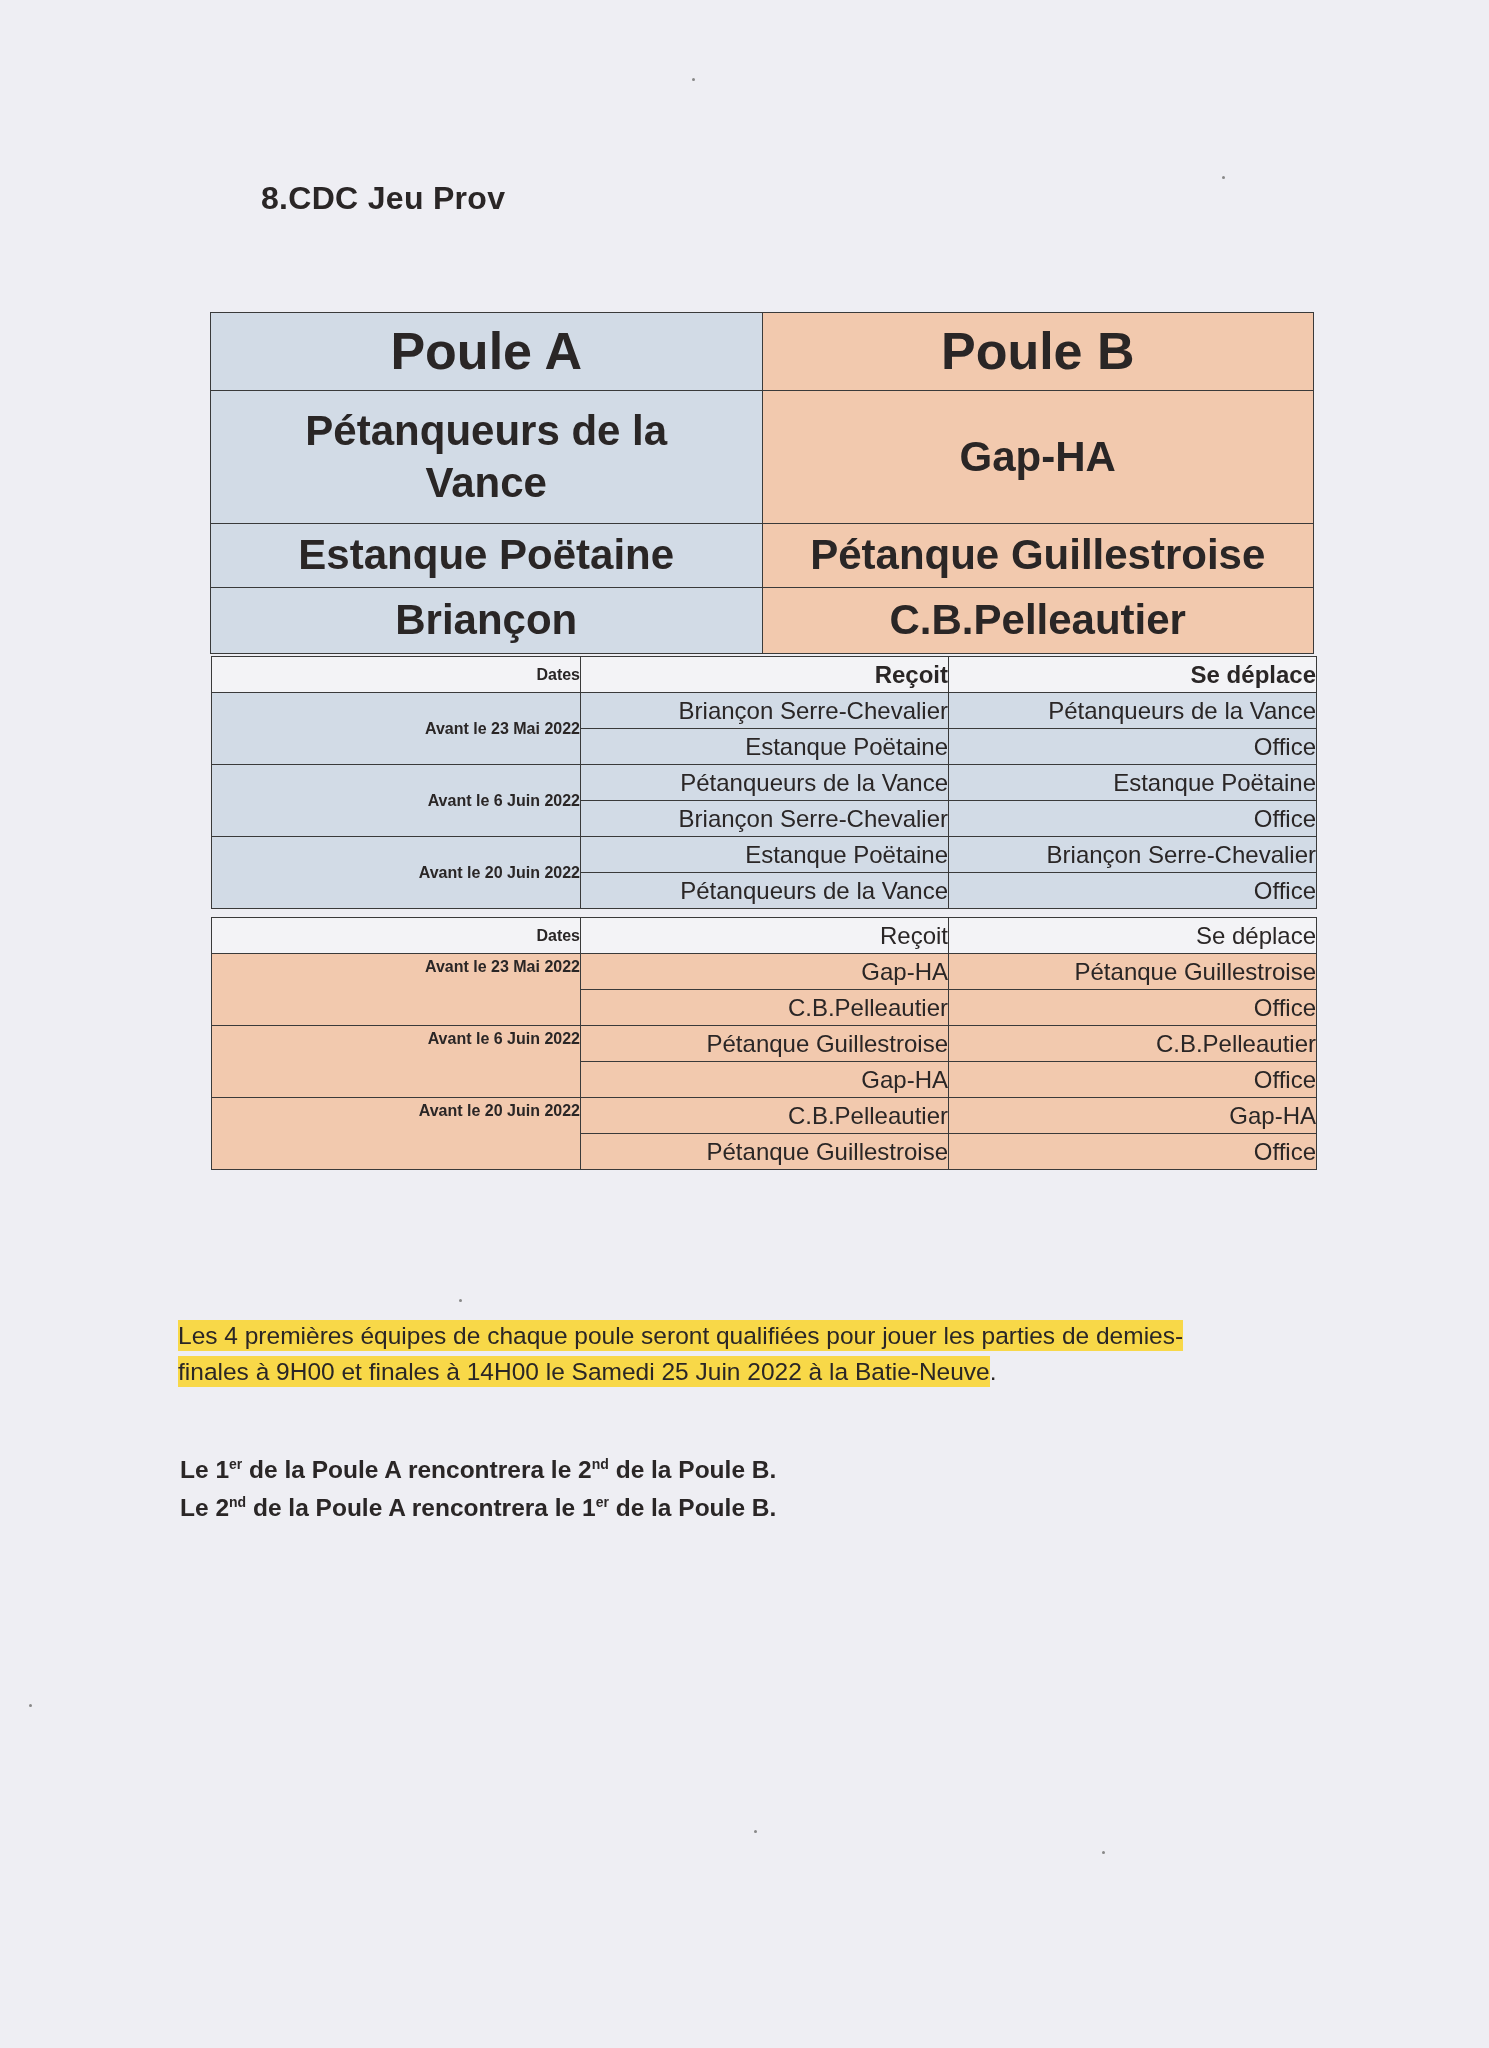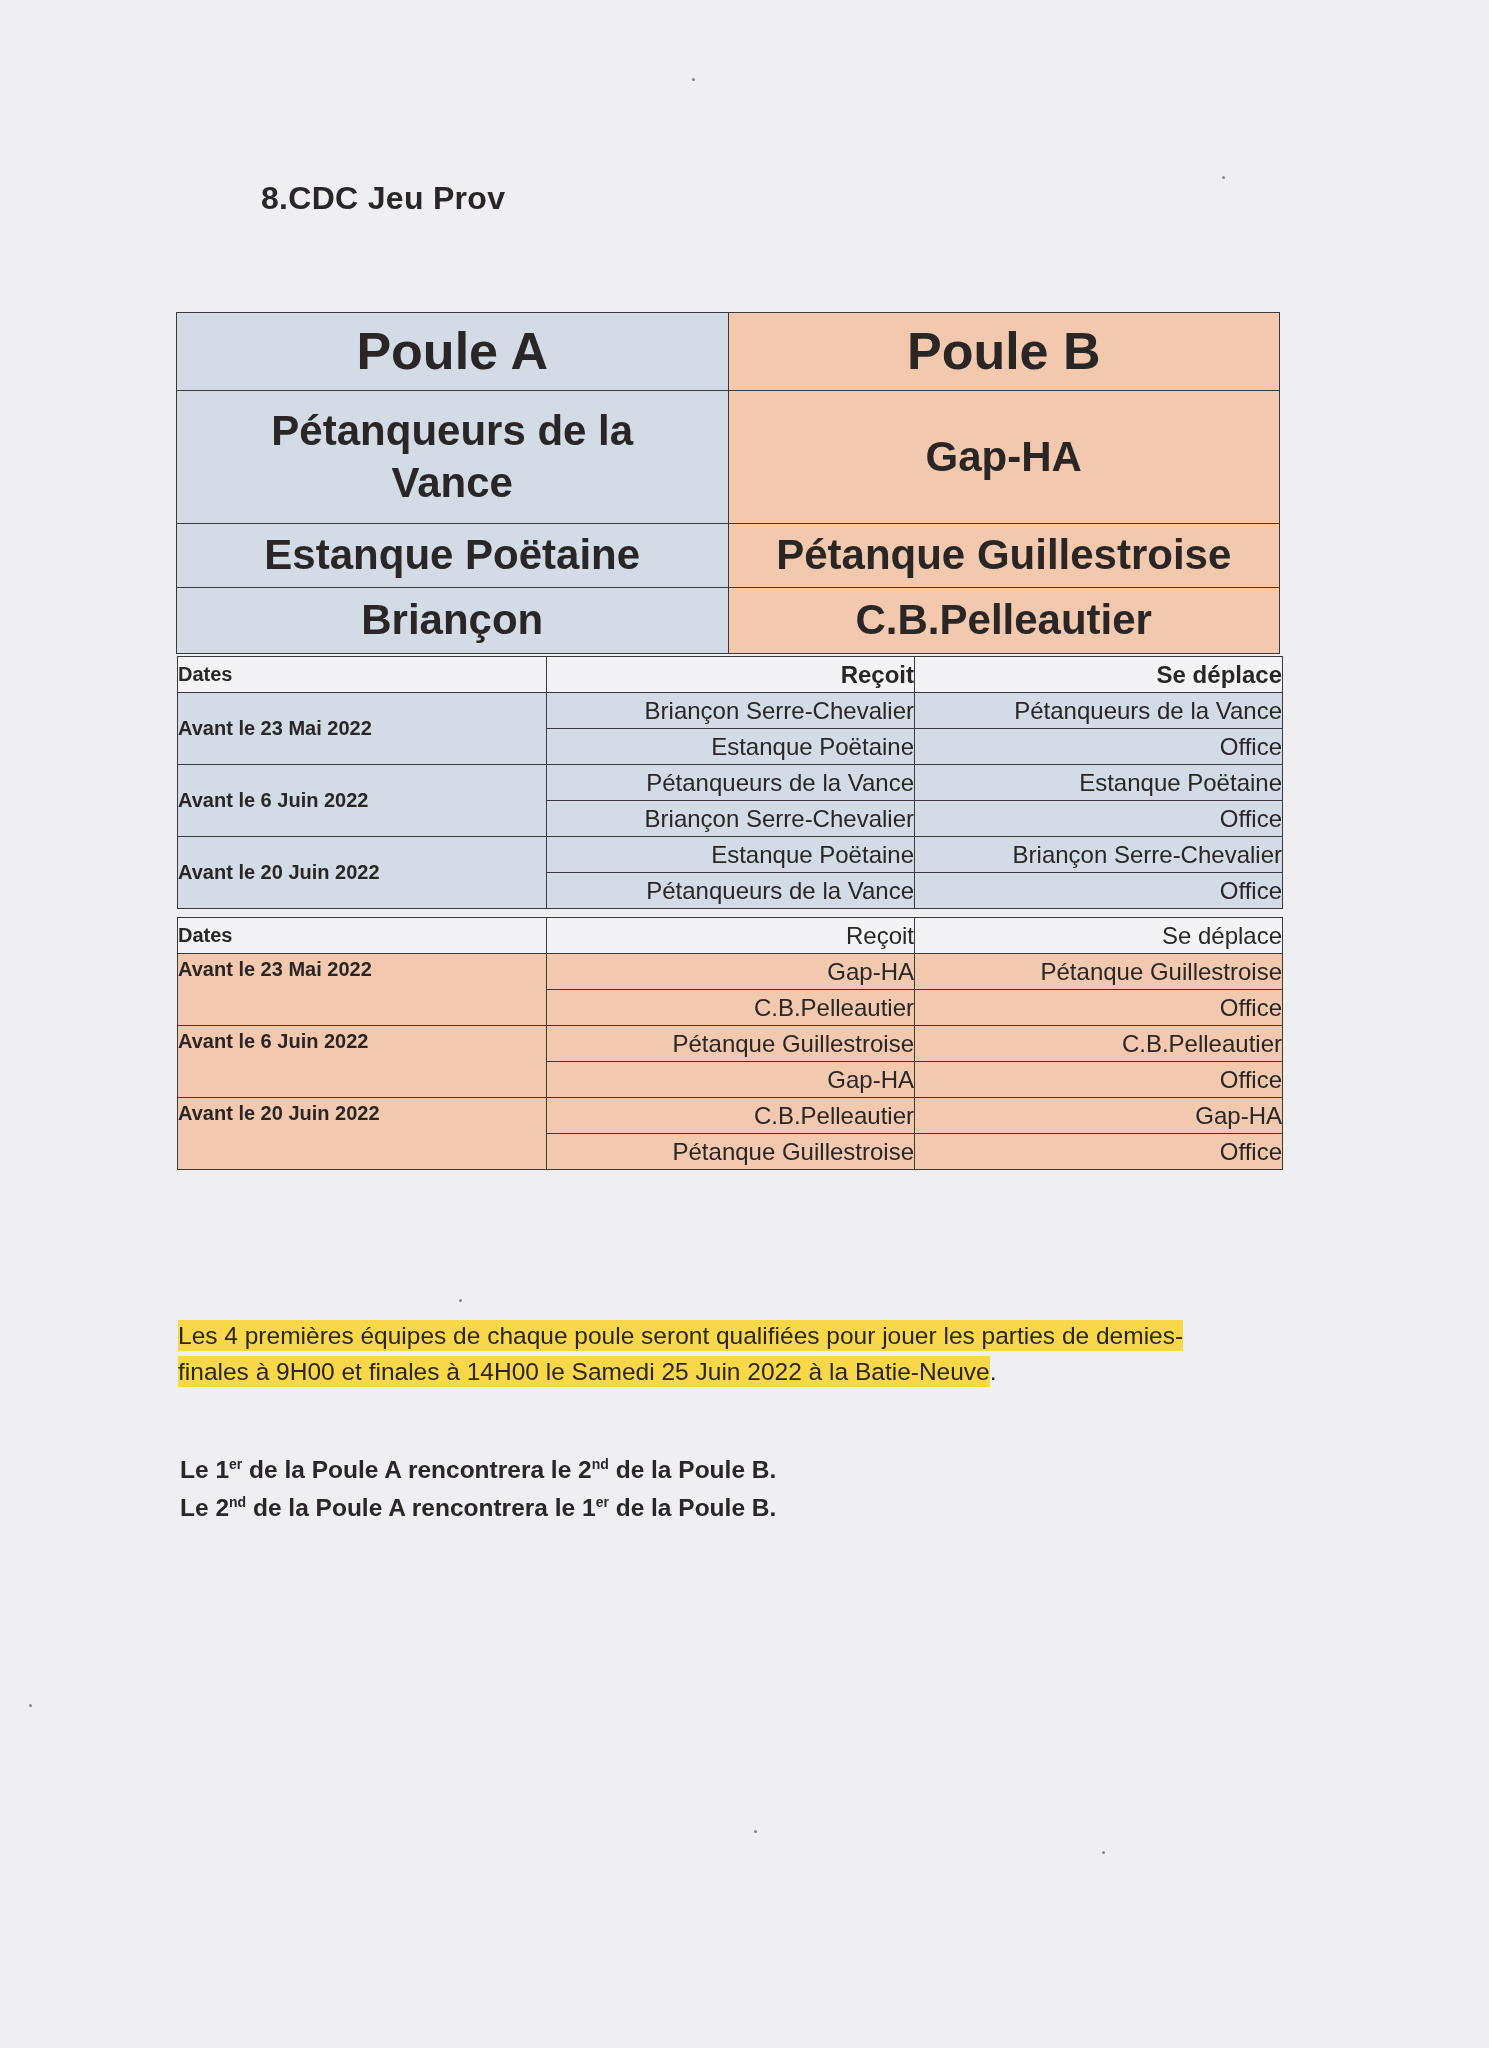--- a/index.html
+++ b/index.html
@@ -1,32 +1,32 @@
 <!DOCTYPE html>
 <html><head>
 <meta charset="utf-8">
 <style>
   html, body { margin:0; padding:0; }
   body { width:1489px; height:2048px; background:#eeeef3; position:relative; overflow:hidden;
          font-family:"Liberation Sans", "DejaVu Sans", sans-serif; color:#2a2626; }
   .title { position:absolute; left:261px; top:180px; font-size:32px; font-weight:bold; letter-spacing:0.3px; }
-  table { border-collapse:collapse; position:absolute; table-layout:fixed; }
+  table { border-collapse:collapse; position:absolute; table-layout:fixed;margin-left:34px; }
   td { border:1.5px solid #3a3a3a; padding:0;text-align:right; }
   .poules { left:176px; top:312px; width:1104px; }
   .poules td { text-align:center; font-weight:bold; line-height:1.25; }
   .a { background:#d2dbe6; }
   .b { background:#f2c9ae; }
   .w { background:#f3f3f6; }
   .poules .h td { height:77px; font-size:52px; }
   .poules .r2 td { height:132px; font-size:42px; }
   .poules .r3 td { height:63px; font-size:42px; }
   .poules .r4 td { height:65px; font-size:42px; }
   .sched { left:177px; width:1105px; }
   .sched td { height:35px; font-size:24px; padding-left:12px; }
-  .sched td.date { text-align:left; font-weight:bold; padding-left:0; font-size:20px; }
+  .sched td.date { text-align:right; font-weight:bold; padding-left:0; font-size:16px; }
   .sched .hdr td { font-weight:bold; }
   .sched .hdr td.plain { font-weight:normal; }
   .s1 { top:656px; }
   .s2 { top:917px; }
   .hl { position:absolute; left:178px; font-size:24.5px; line-height:36px; }
   .hl span.mark { background:#f8d848; padding:2px 0; }
   .bl { position:absolute; left:180px; font-size:24.5px; font-weight:bold; }
   sup { font-size:14px;margin-top:48px; }
   .speck { position:absolute; width:3px; height:3px; background:#888; border-radius:50%; }
 </style>

